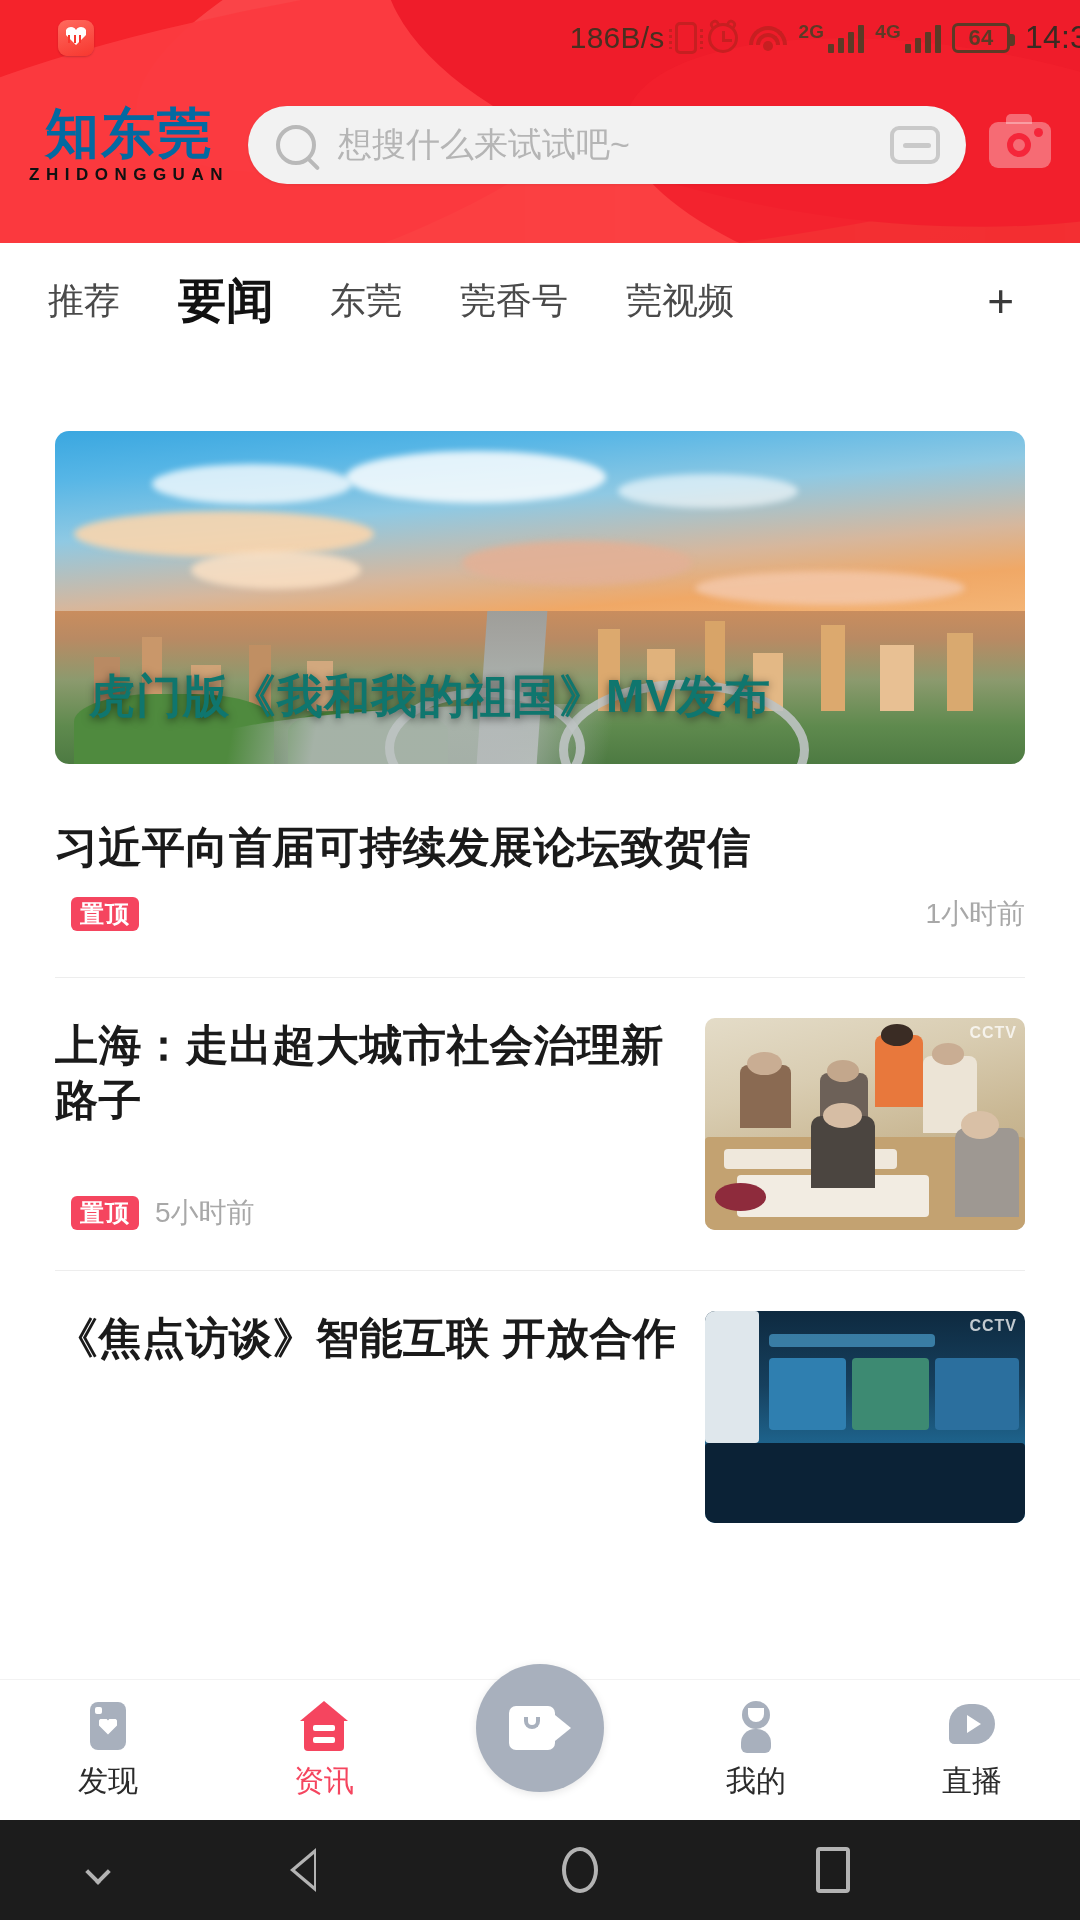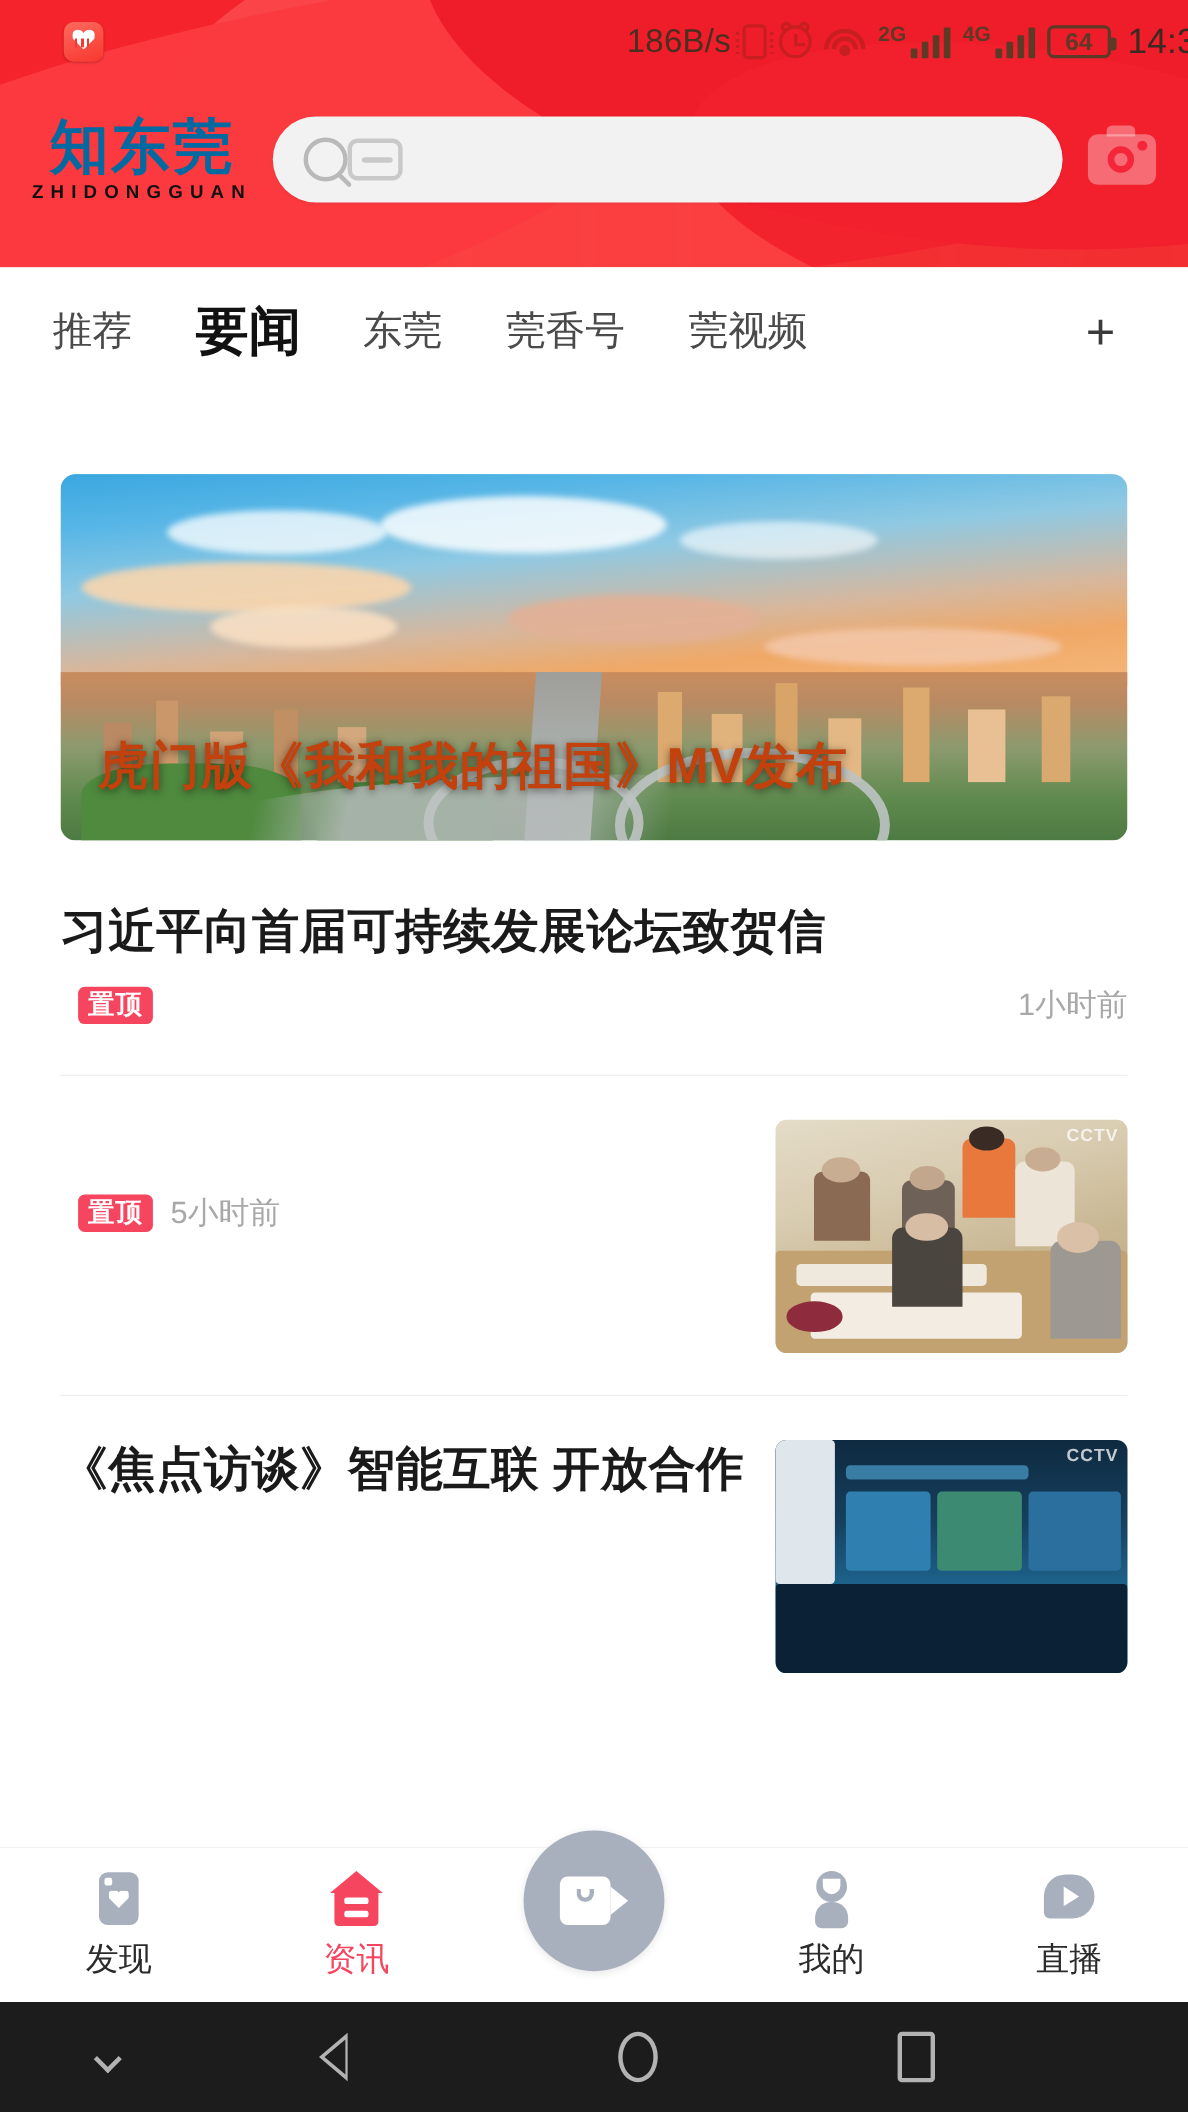--- a/index.html
+++ b/index.html
@@ -233,21 +233,21 @@
   }
   .ramp{
     position:absolute; border:9px solid rgba(190,195,195,.9);
     border-radius:50%; background:transparent;
   }
   .grass{
     position:absolute; bottom:0; background:#4f8a3e; border-radius:40% 40% 0 0;
   }
   .hero-title{
     position:absolute; left:34px; bottom:36px; z-index:3;
-    font-size:46px; font-weight:900; color:#c2410c; letter-spacing:1px;
+    font-size:46px; font-weight:900; color:#0f766e; letter-spacing:1px;
     text-shadow:0 2px 8px rgba(0,0,0,.55);
   }
 
   
   .item{ padding:0 55px; position:relative; }
   .item-sep{ height:1px; background:#ededed; margin:0 55px; }
   .item-title{
     font-size:43px; font-weight:900; color:#1a1a1a; line-height:1.28;
     letter-spacing:.5px;
   }
@@ -461,20 +461,21 @@
 </div>
 
 <div class="header-row">
   <div class="logo">
     <div class="logo-cn">知东莞</div>
     <div class="logo-en">ZHIDONGGUAN</div>
   </div>
 
   <div class="searchbar">
     <span class="search-ic"></span>
+    <span class="search-ph">想搜什么来试试吧~</span>
     <span class="scan-ic"></span>
   </div>
 
   <div class="cam-btn">
     <div class="cam-body">
       <div class="cam-lens"></div>
       <div class="cam-dot"></div>
     </div>
   </div>
 </div>
@@ -528,20 +529,21 @@
     <div class="item-meta">
       <span class="badge-top">置顶</span>
       <span class="meta-time right">1小时前</span>
     </div>
   </div>
   <div class="item-sep"></div>
 
   <div class="item" style="padding-top:40px;padding-bottom:38px;">
     <div class="item-row">
       <div class="item-col">
+        <div class="item-title">上海：走出超大城市社会治理新路子</div>
         <div class="item-meta" style="margin-top:66px;">
           <span class="badge-top">置顶</span>
           <span class="meta-time">5小时前</span>
         </div>
       </div>
       <div class="thumb thumb-calligraphy">
         <div class="tb" style="left:0;top:56%;width:100%;height:44%;background:#c3a271;"></div>
         <div class="tb" style="left:6%;top:62%;width:54%;height:9%;background:#efe8dc;"></div>
         <div class="tb" style="left:10%;top:74%;width:60%;height:20%;background:#f2ece2;"></div>
         <div class="tb" style="left:3%;top:78%;width:16%;height:13%;background:#8e2b3c;border-radius:50%;"></div>

